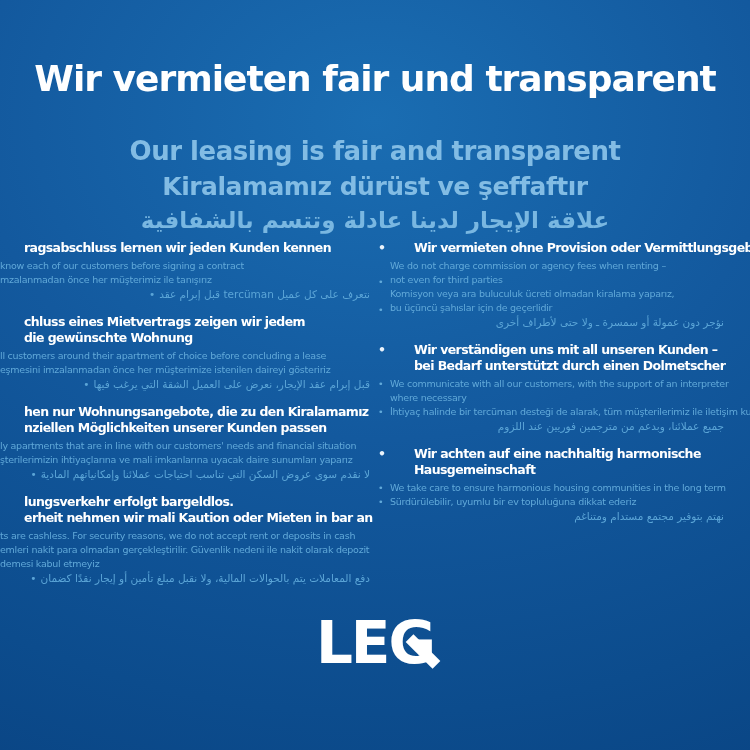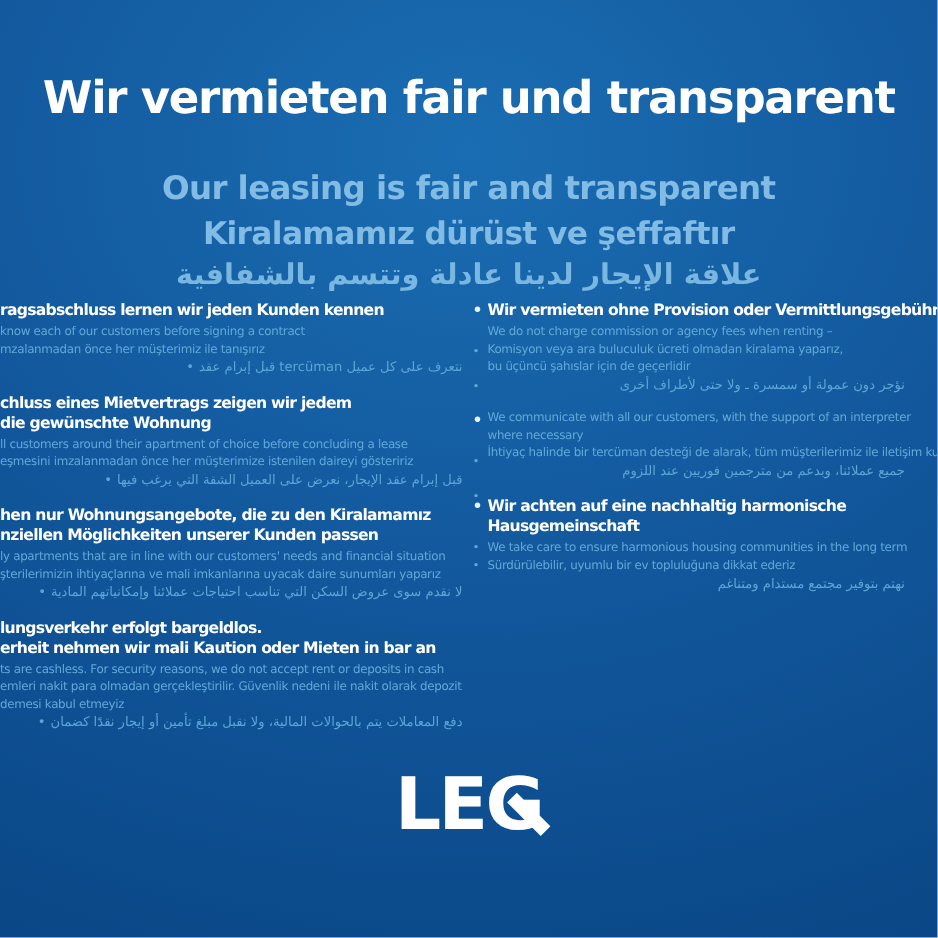--- a/index.html
+++ b/index.html
@@ -10,21 +10,21 @@
   .header{position:absolute;top:56px;left:0;width:750px;text-align:center;}
   .title{color:#ffffff;font-weight:bold;font-size:36px;line-height:46px;letter-spacing:-1px;}
   .sub-en{color:#82bce4;font-weight:bold;font-size:26px;line-height:36px;letter-spacing:-0.5px;margin-top:31px;}
   .sub-tr{color:#82bce4;font-weight:bold;font-size:25px;line-height:35px;letter-spacing:-0.5px;}
   .sub-ar{color:#79b7e1;font-weight:bold;font-size:23px;line-height:33px;direction:rtl;}
   
   .col{position:absolute;top:240px;}
   .col-left{left:0;width:372px;}
   .col-right{left:375px;width:375px;}
   .item{margin-bottom:12px;}
-  .de-line{color:#ffffff;font-weight:bold;font-size:12.5px;line-height:16px;letter-spacing:-0.6px;white-space:nowrap;}
+  .de-line{color:#ffffff;font-weight:bold;font-size:12.5px;line-height:16px;letter-spacing:-0.6px;white-space:nowrap;padding-left:24px;}
   .de-group{margin-bottom:3px;}
   .body-line{color:#61a9d9;font-size:9.5px;line-height:14px;letter-spacing:-0.25px;white-space:nowrap;}
   .ar-line{color:#5ba5d7;font-size:10.5px;line-height:15px;text-align:right;white-space:nowrap;direction:ltr;}
   .col-left .ar-line{padding-right:2px;}
   .col-right .ar-line{padding-right:26px;}
   
   .col-right .item{position:relative;padding-left:15px;}
   .hb{position:absolute;left:3px;}
   .hb-de{color:#eaf3fb;font-weight:bold;font-size:12.5px;line-height:16px;}
   .hb-body{color:#61a9d9;font-size:9.5px;line-height:14px;}
@@ -92,28 +92,33 @@
 
   <div class="col col-right">
 
     <div class="item">
       <span class="hb hb-de" style="top:0">•</span>
       <div class="de-group">
         <div class="de-line">Wir vermieten ohne Provision oder Vermittlungsgebühr –</div>
       </div>
       <span class="hb hb-body" style="top:35px">•</span>
       <div class="body-line">We do not charge commission or agency fees when renting –</div>
+      <div class="body-line">not even for third parties</div>
       <span class="hb hb-body" style="top:63px">•</span>
       <div class="body-line">Komisyon veya ara buluculuk ücreti olmadan kiralama yaparız,</div>
       <div class="body-line">bu üçüncü şahıslar için de geçerlidir</div>
       <div class="ar-line">نؤجر دون عمولة أو سمسرة ـ ولا حتى لأطراف أخرى</div>
     </div>
 
     <div class="item">
       <span class="hb hb-de" style="top:0">•</span>
+      <div class="de-group">
+        <div class="de-line">Wir verständigen uns mit all unseren Kunden –</div>
+        <div class="de-line">bei Bedarf unterstützt durch einen Dolmetscher</div>
+      </div>
       <span class="hb hb-body" style="top:35px">•</span>
       <div class="body-line">We communicate with all our customers, with the support of an interpreter</div>
       <div class="body-line">where necessary</div>
       <span class="hb hb-body" style="top:63px">•</span>
       <div class="body-line">İhtiyaç halinde bir tercüman desteği de alarak, tüm müşterilerimiz ile iletişim kurarız</div>
       <div class="ar-line">جميع عملائنا، وبدعم من مترجمين فوريين عند اللزوم</div>
     </div>
 
     <div class="item">
       <span class="hb hb-de" style="top:0">•</span>

